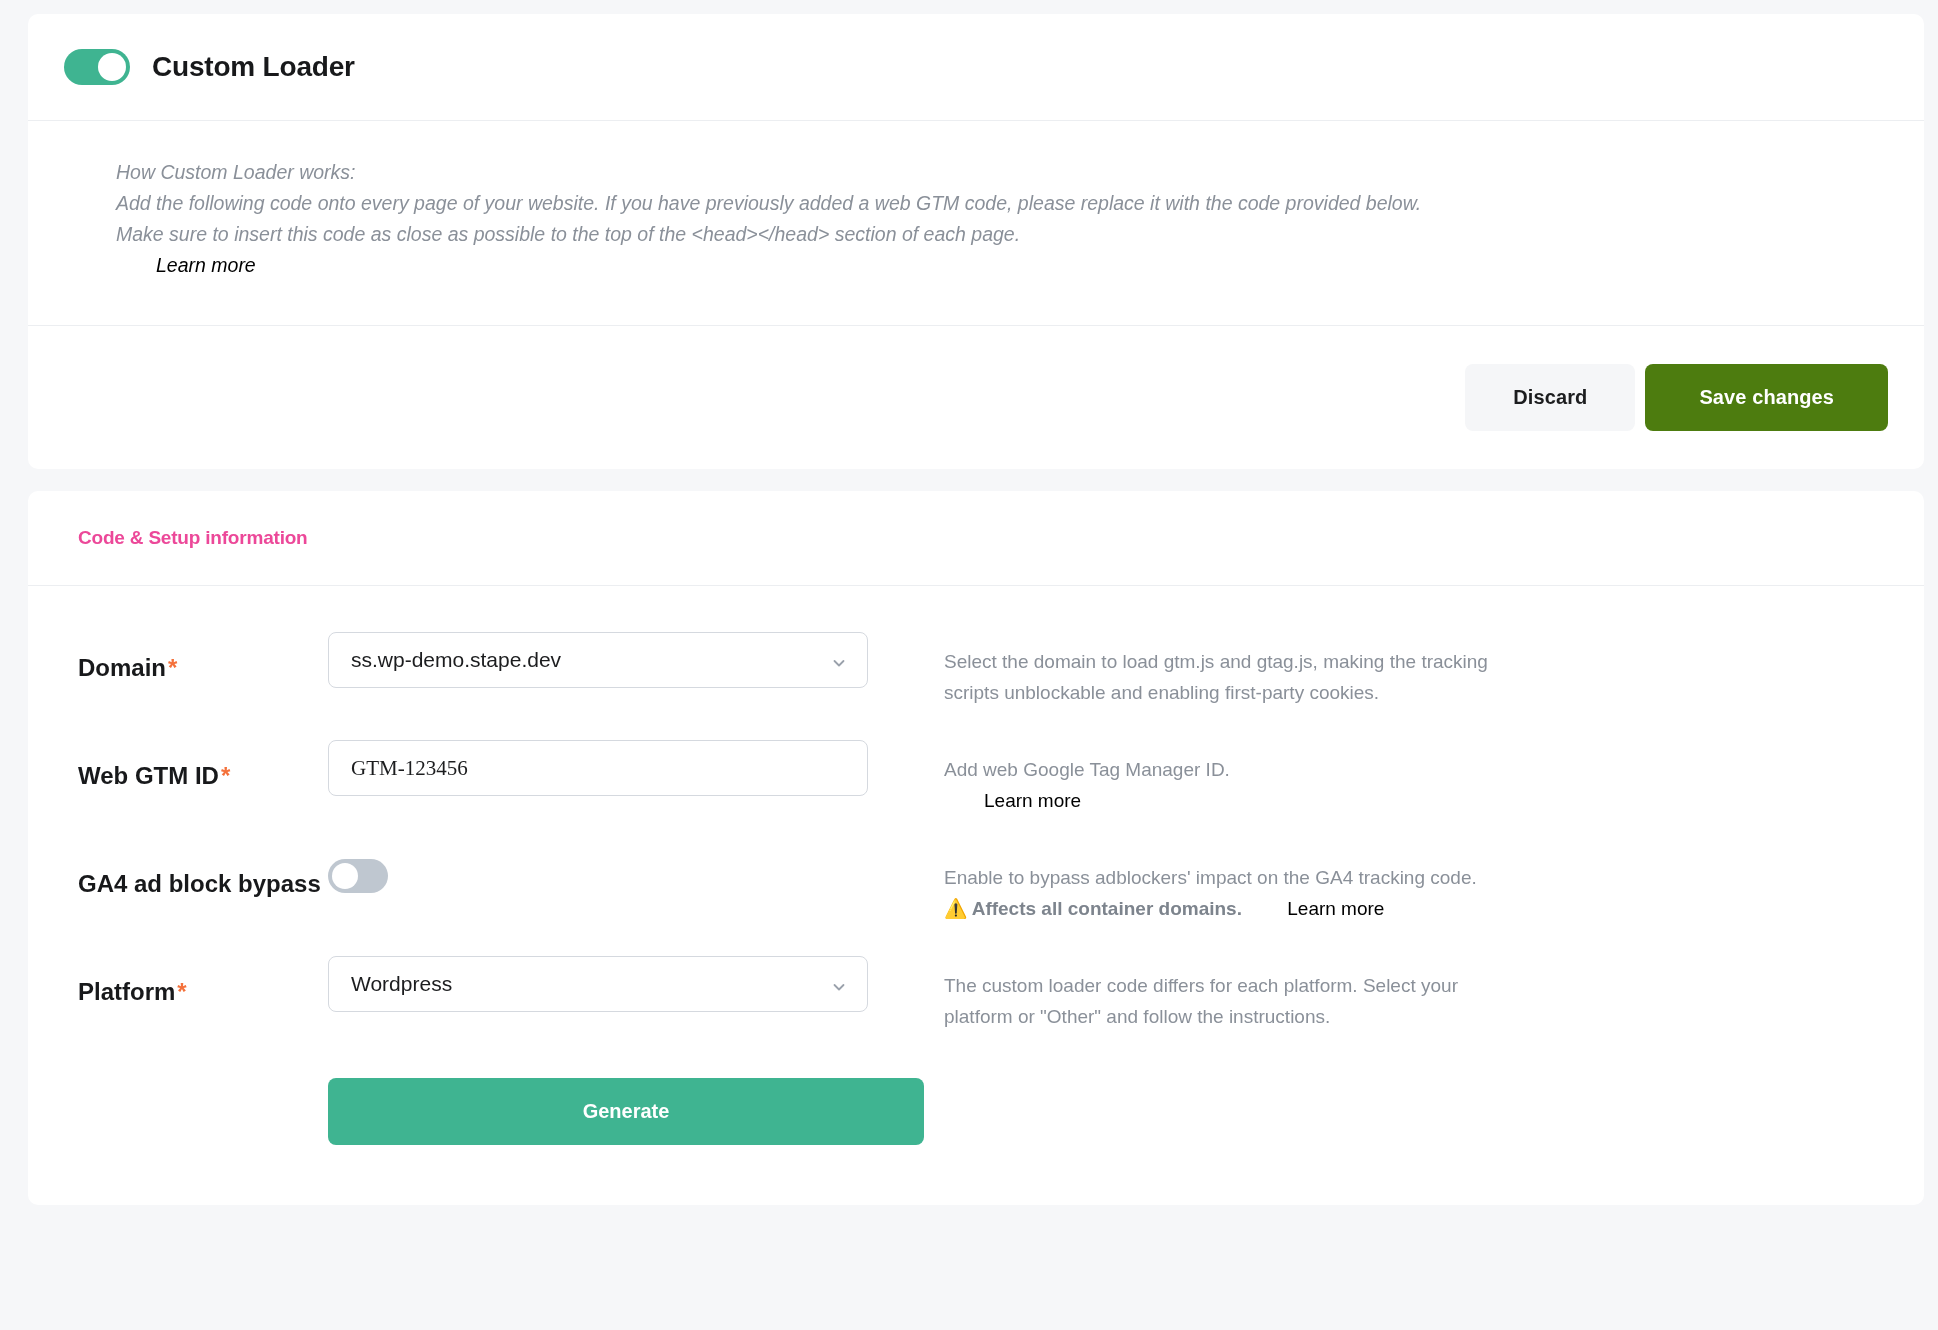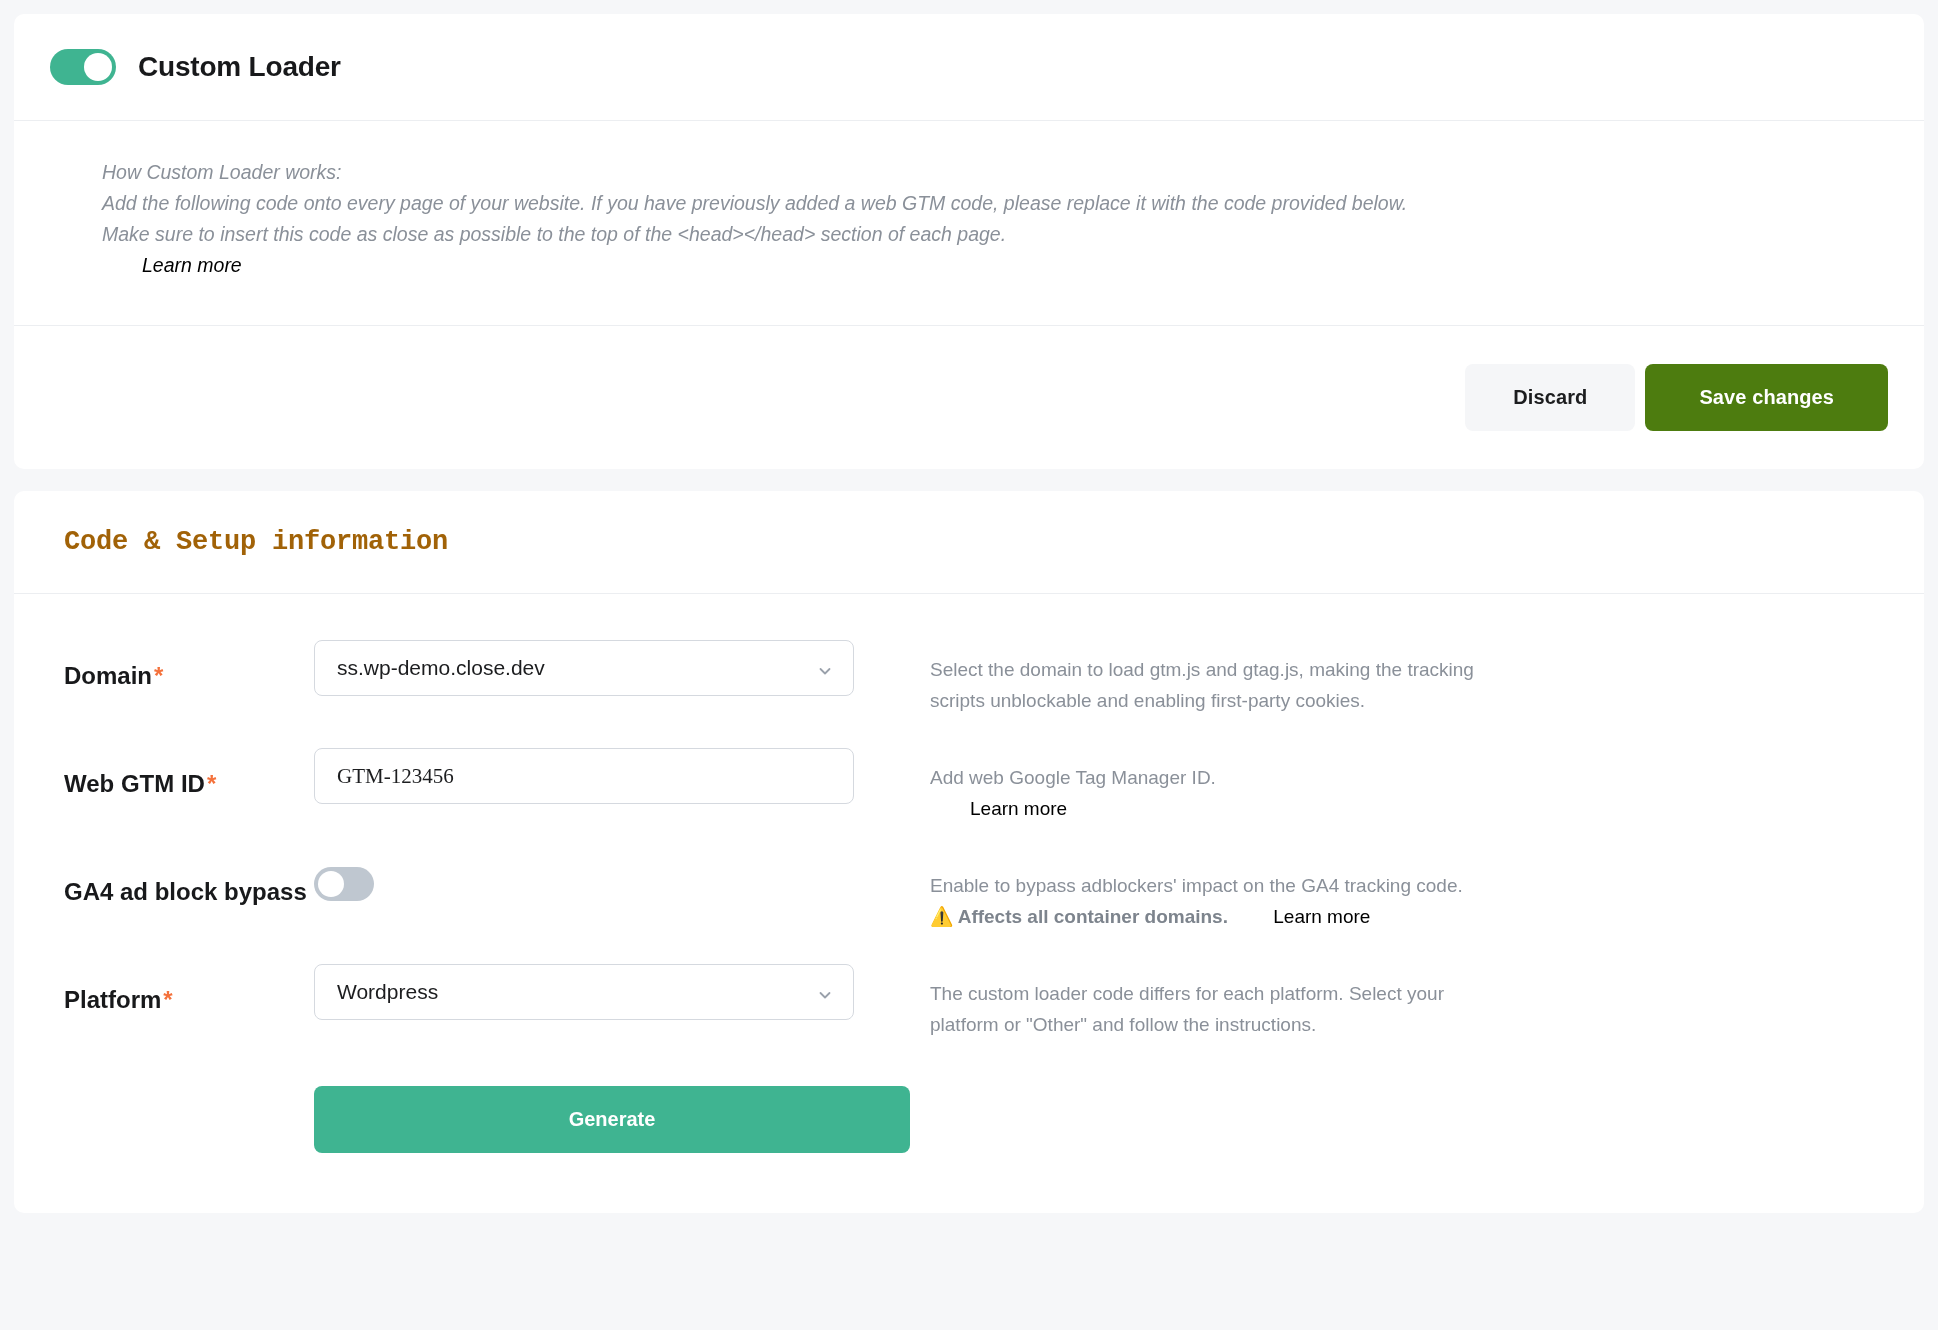--- a/index.html
+++ b/index.html
@@ -13,21 +13,21 @@
     height: 1330px;
     background: #f6f7f9;
     font-family: "Liberation Sans", sans-serif;
     color: #1c1d1f;
     overflow: hidden;
   }
 
   .page {
     width: 1938px;
     min-height: 1330px;
-    padding: 14px 14px 0 14px;
+    padding: 14px 14px 0 28px;
     background: #f6f7f9;
   }
 
   
   .card {
     background: #ffffff;
     border-radius: 10px;
     width: 100%;
     overflow: hidden;
   }
@@ -120,25 +120,24 @@
     color: #ffffff;
     padding: 22px 54px;
   }
 
   
   .section-head {
     padding: 36px 50px;
     border-bottom: 1px solid #eceef1;
   }
   .section-title {
-    font-size: 27px;
-    font-weight: bold;
-    color: #a16207;
+    font-size: 19px;
+    font-weight: bold;
+    color: #ec4899;
     letter-spacing: -0.2px;
-    font-family: Liberation Mono, monospace;
   }
 
   .form {
     padding: 46px 50px 60px 50px;
   }
   .form-row {
     display: flex;
     align-items: flex-start;
     margin-bottom: 32px;
   }
@@ -274,21 +273,21 @@
     </div>
 
     <div class="form">
 
       <div class="form-row">
         <div class="form-label">
           <span>Domain</span><span class="req">*</span>
         </div>
         <div class="form-control">
           <div class="control-box">
-            <span>ss.wp-demo.close.dev</span>
+            <span>ss.wp-demo.stape.dev</span>
             <span class="chevron">
               <svg viewBox="0 0 16 16" width="16" height="16" fill="none" stroke="currentColor" stroke-width="1.8" stroke-linecap="round" stroke-linejoin="round">
                   <path d="M3.5 6 L8 10.5 L12.5 6"></path>
                 </svg>
             </span>
           </div>
         </div>
         <div class="form-help">
           <span>Select the domain to load gtm.js and gtag.js, making the tracking scripts unblockable and enabling first-party cookies.</span>
         </div>

